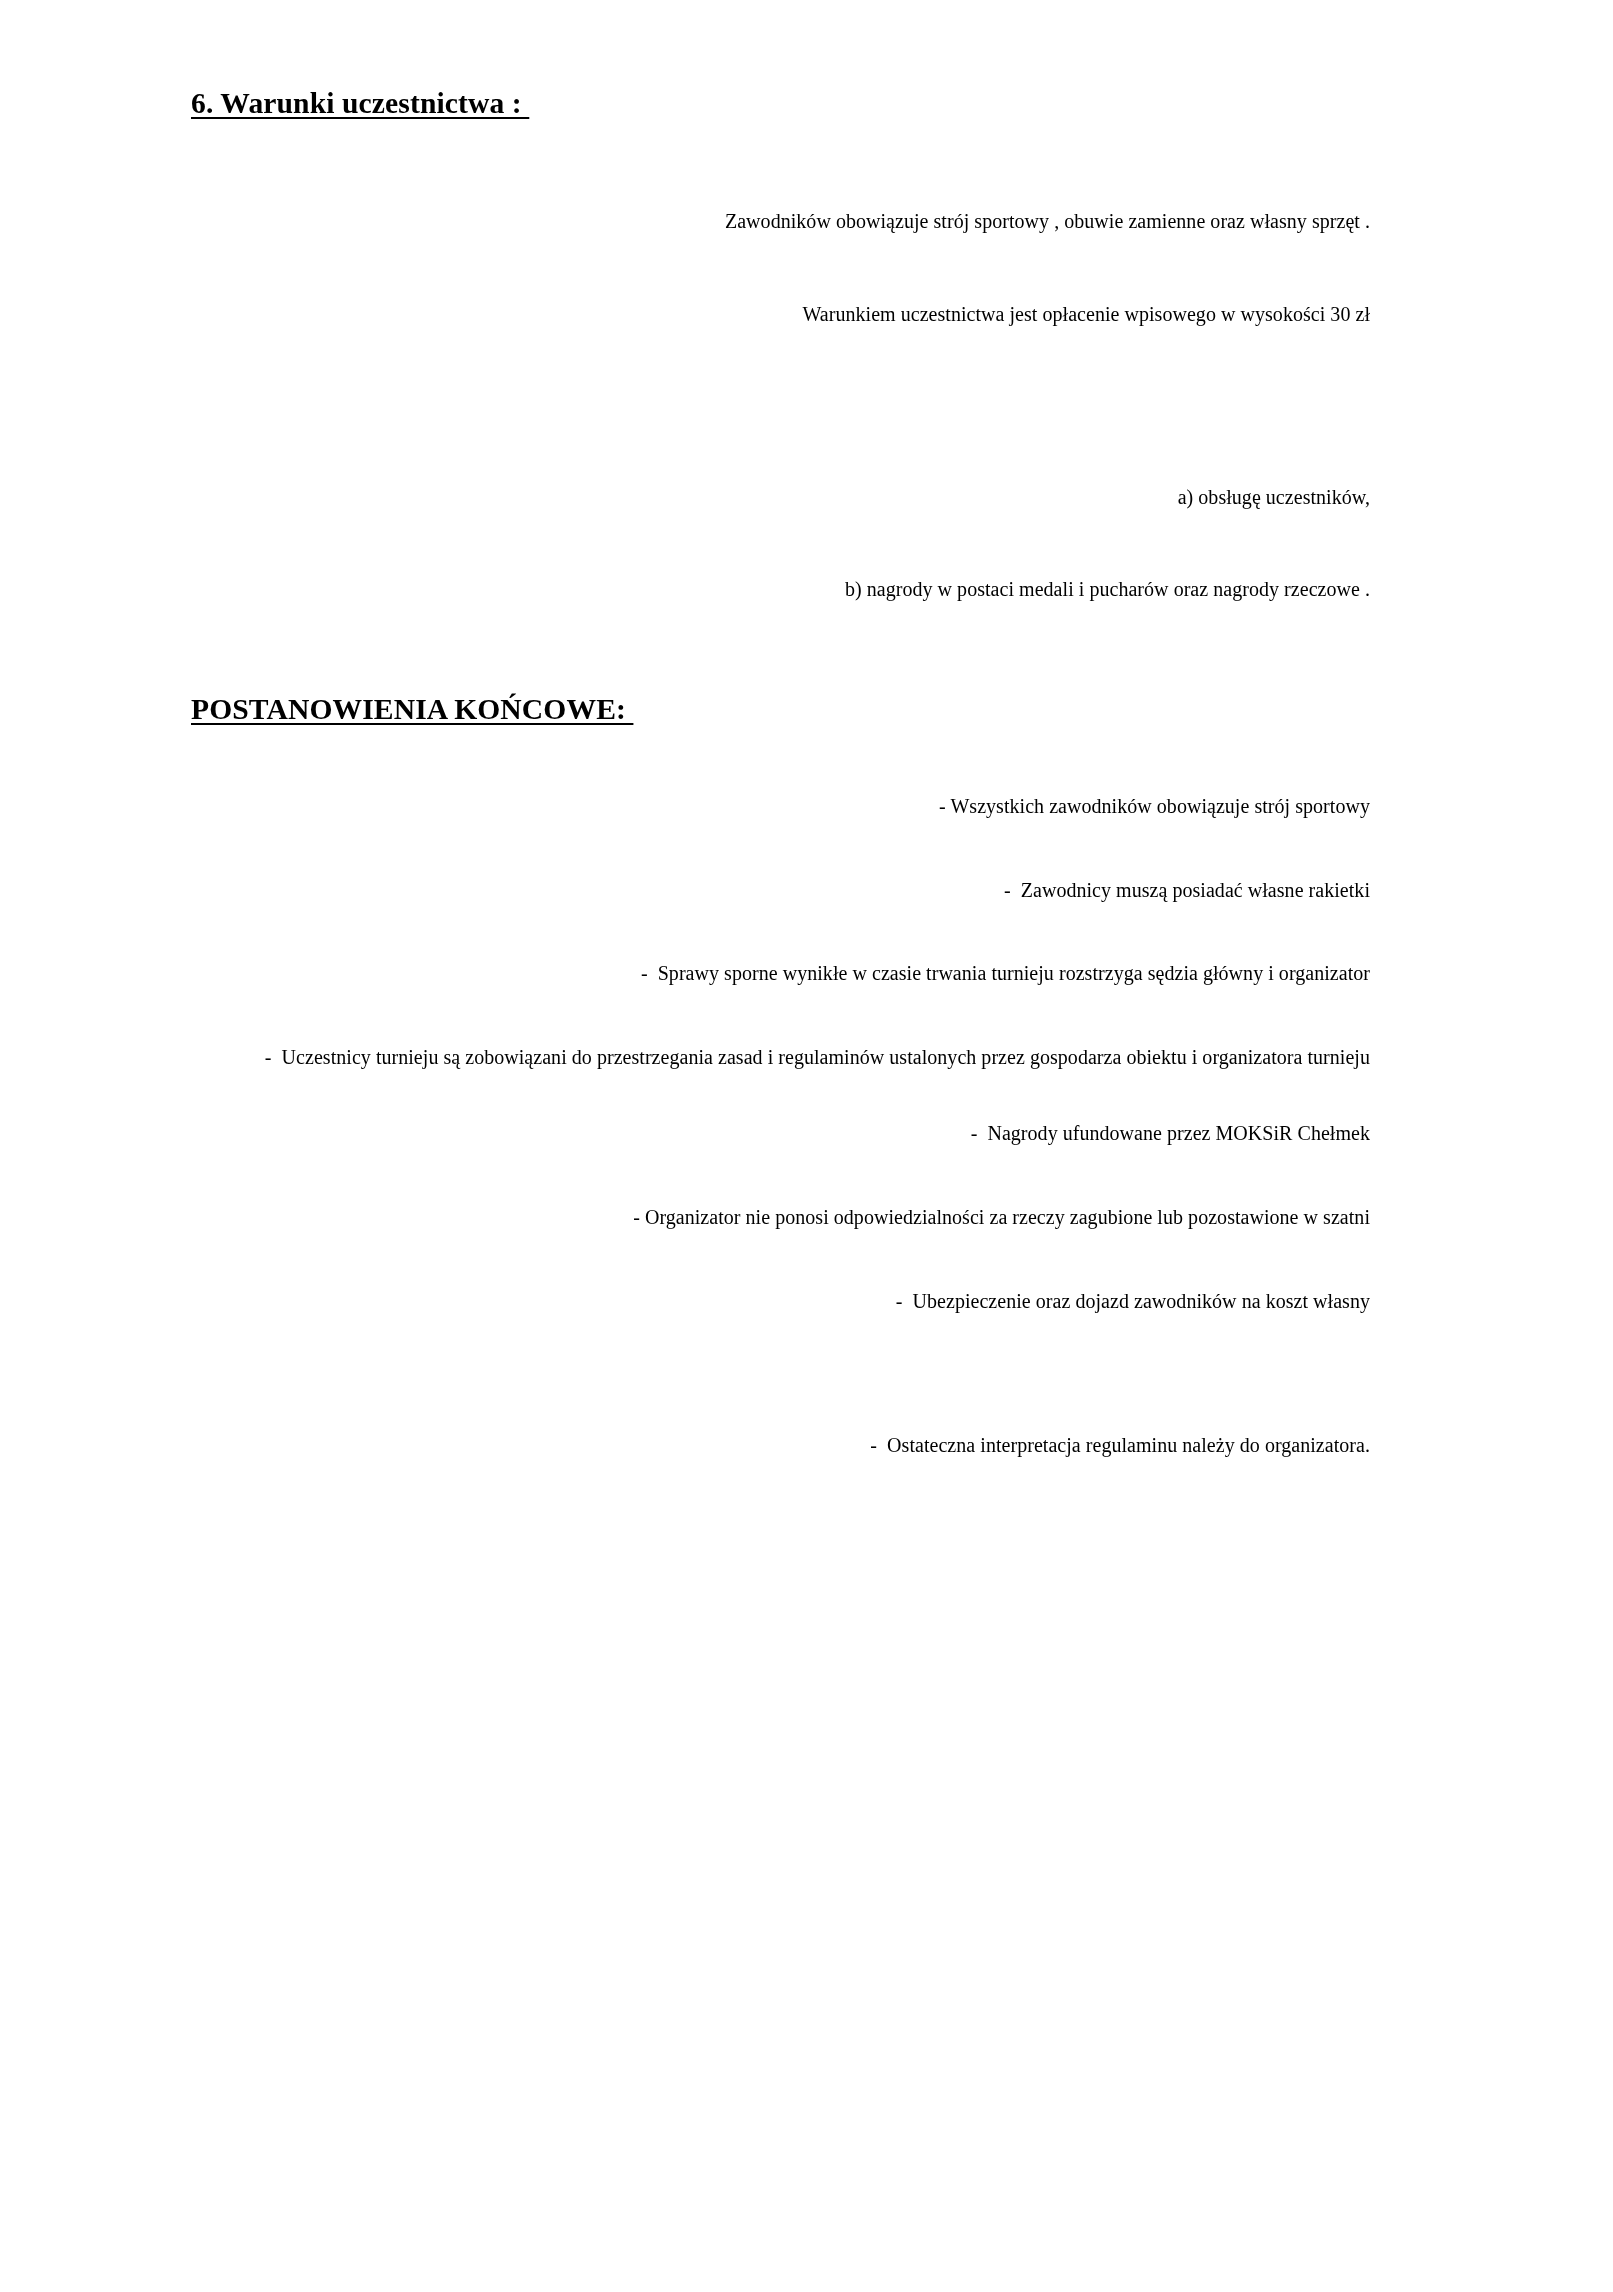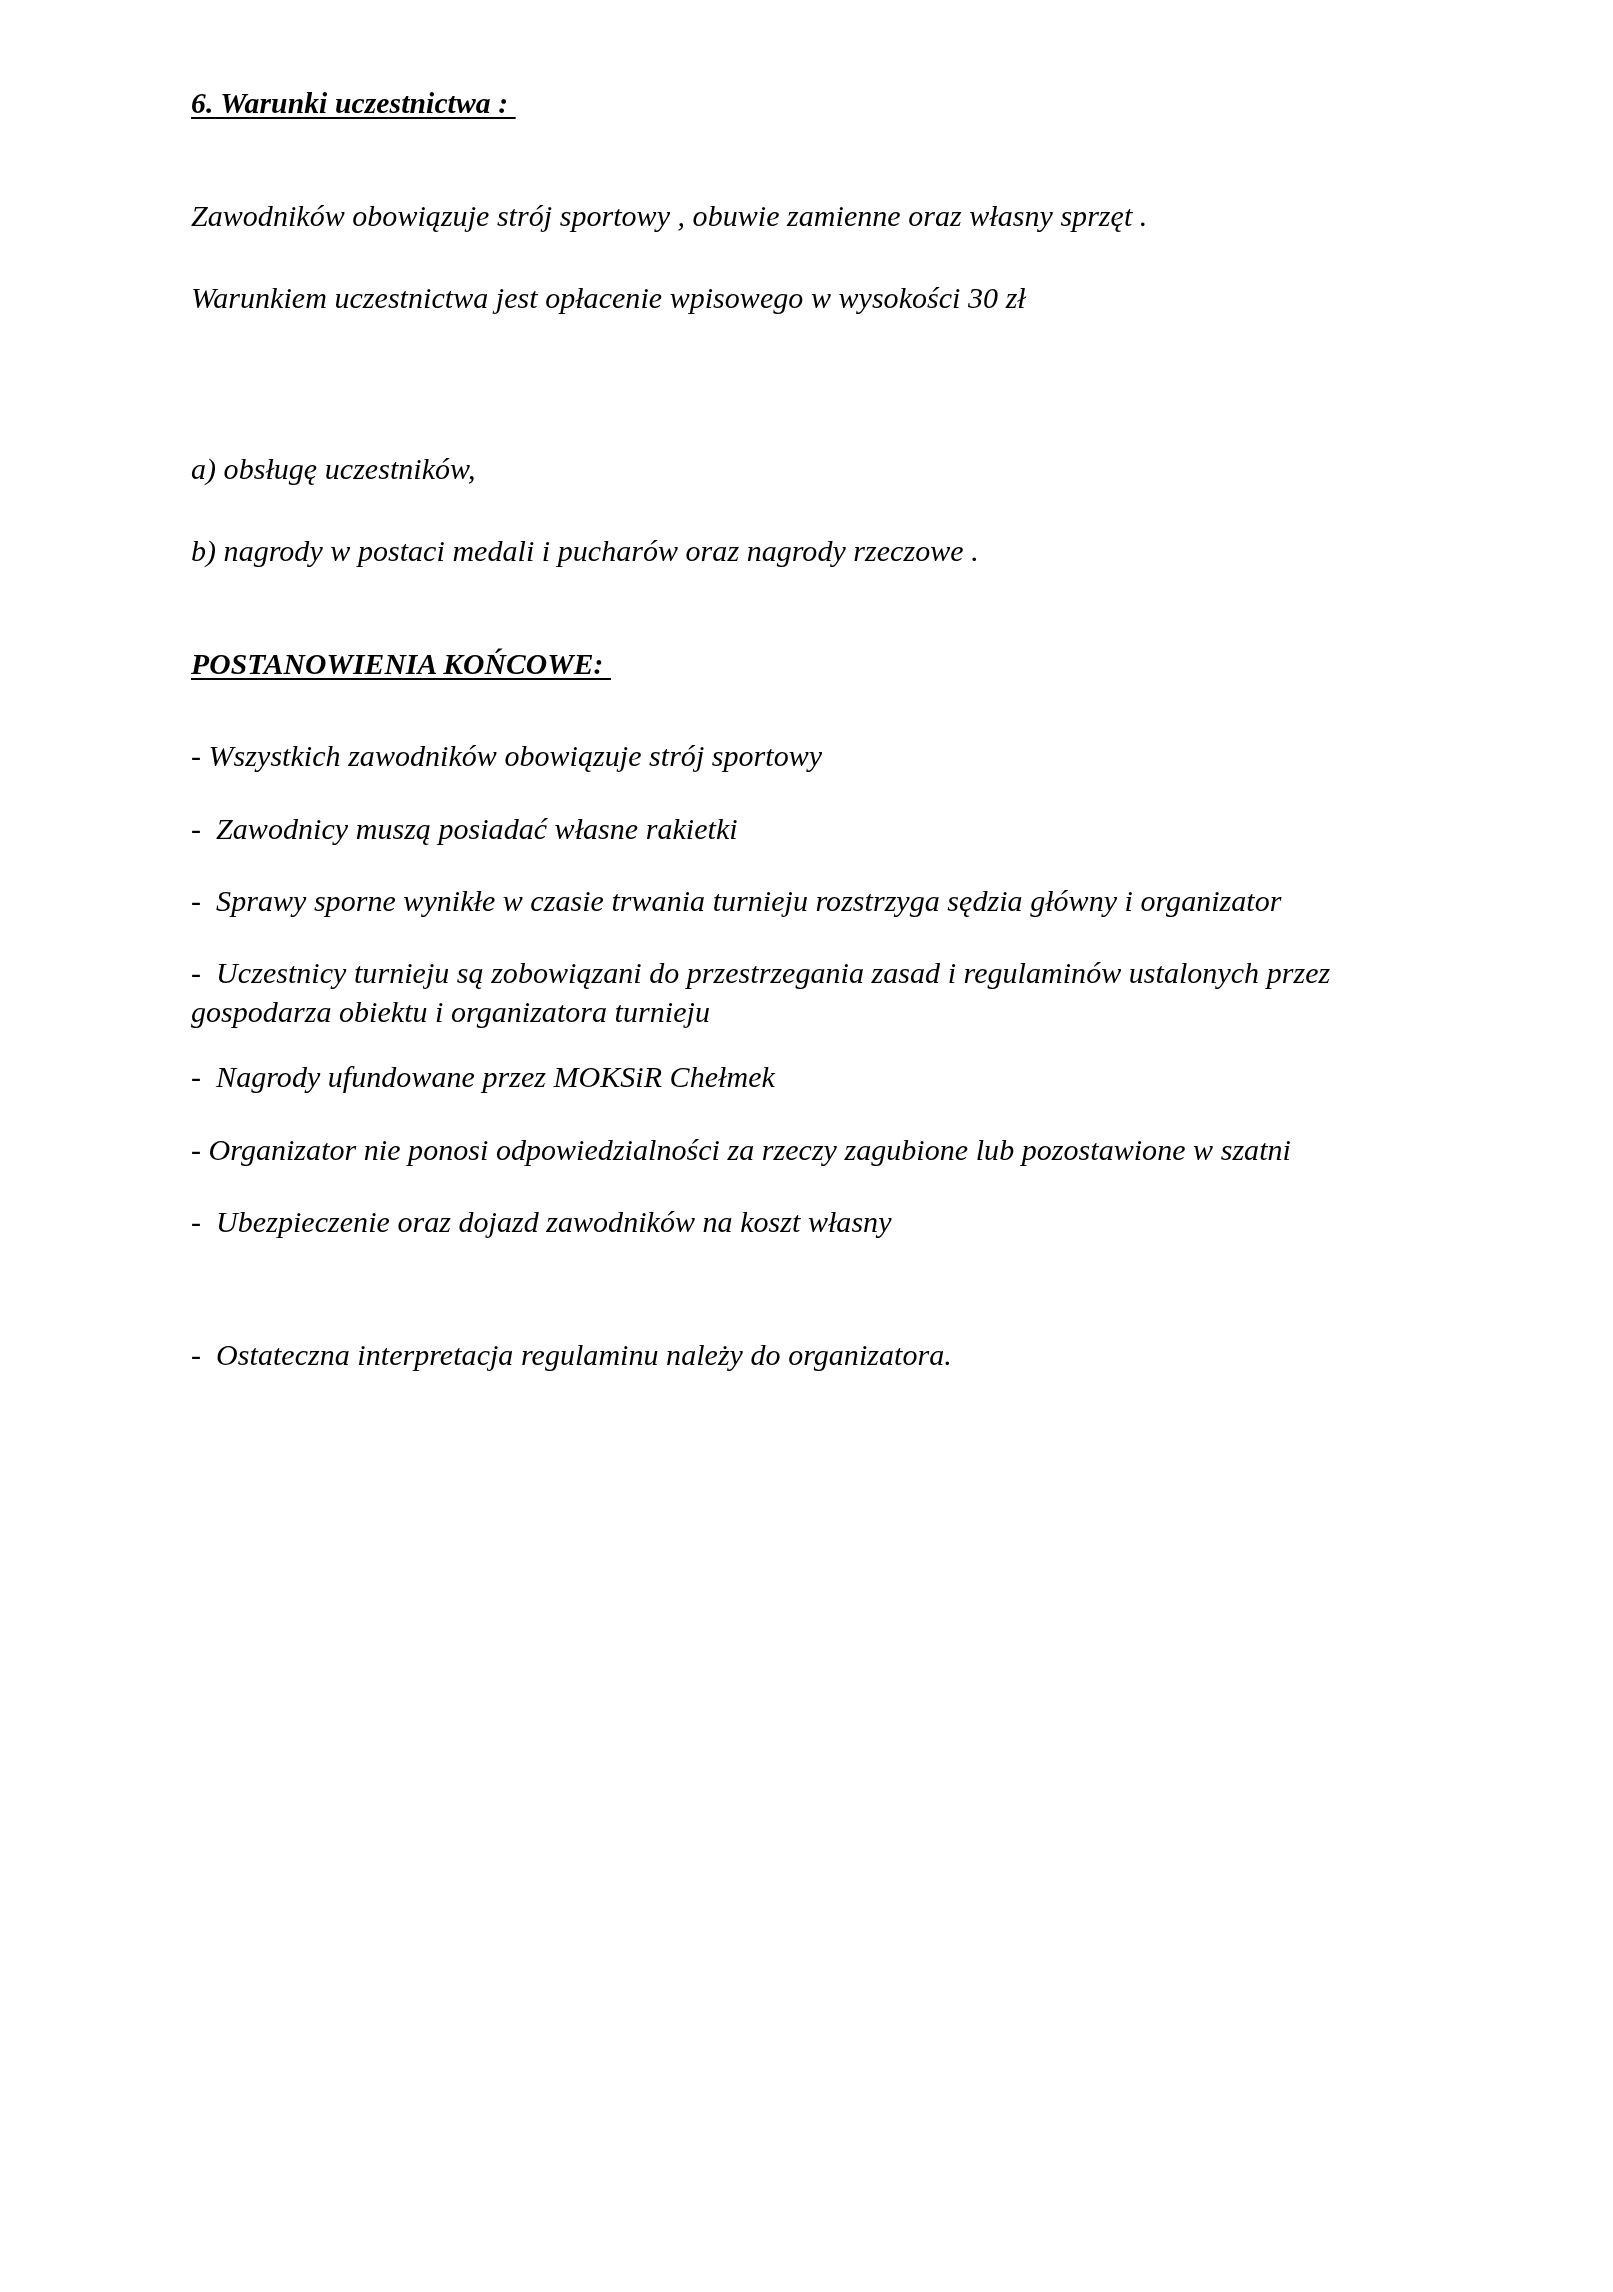--- a/index.html
+++ b/index.html
@@ -20,45 +20,45 @@
     position: relative;
     width: 1614px;
     height: 2293px;
     background: #ffffff;
     box-sizing: border-box;
     padding: 86px 188px 0 191px;
   }
 
   .doc-body {
     width: 1191px;
-    font-style: italic;
   }
 
   
   .heading {
     font-size: 29.6px;
     font-weight: bold;
     line-height: 1.16;
     letter-spacing: 0.1px;
     margin: 0;
     white-space: pre-wrap;
   }
   .heading .u {
     text-decoration: underline;
     text-underline-offset: 3.6px;
     text-decoration-thickness: 2.2px;
   }
 
   
   .para {
-    font-size: 30px;
+    font-size: 20px;
     line-height: 1.28;
-    margin: 0;
+    margin: 12px;
     white-space: pre-wrap;
     letter-spacing: 0.04px;
+    text-align: right;
   }
 
   
   .gap-xl { height: 77px; }
   .gap-lg { height: 56px; }
   .gap-md { height: 43px; }
   .gap-sm { height: 34px; }
   .gap-xs { height: 27px; }
 
   .hang {

